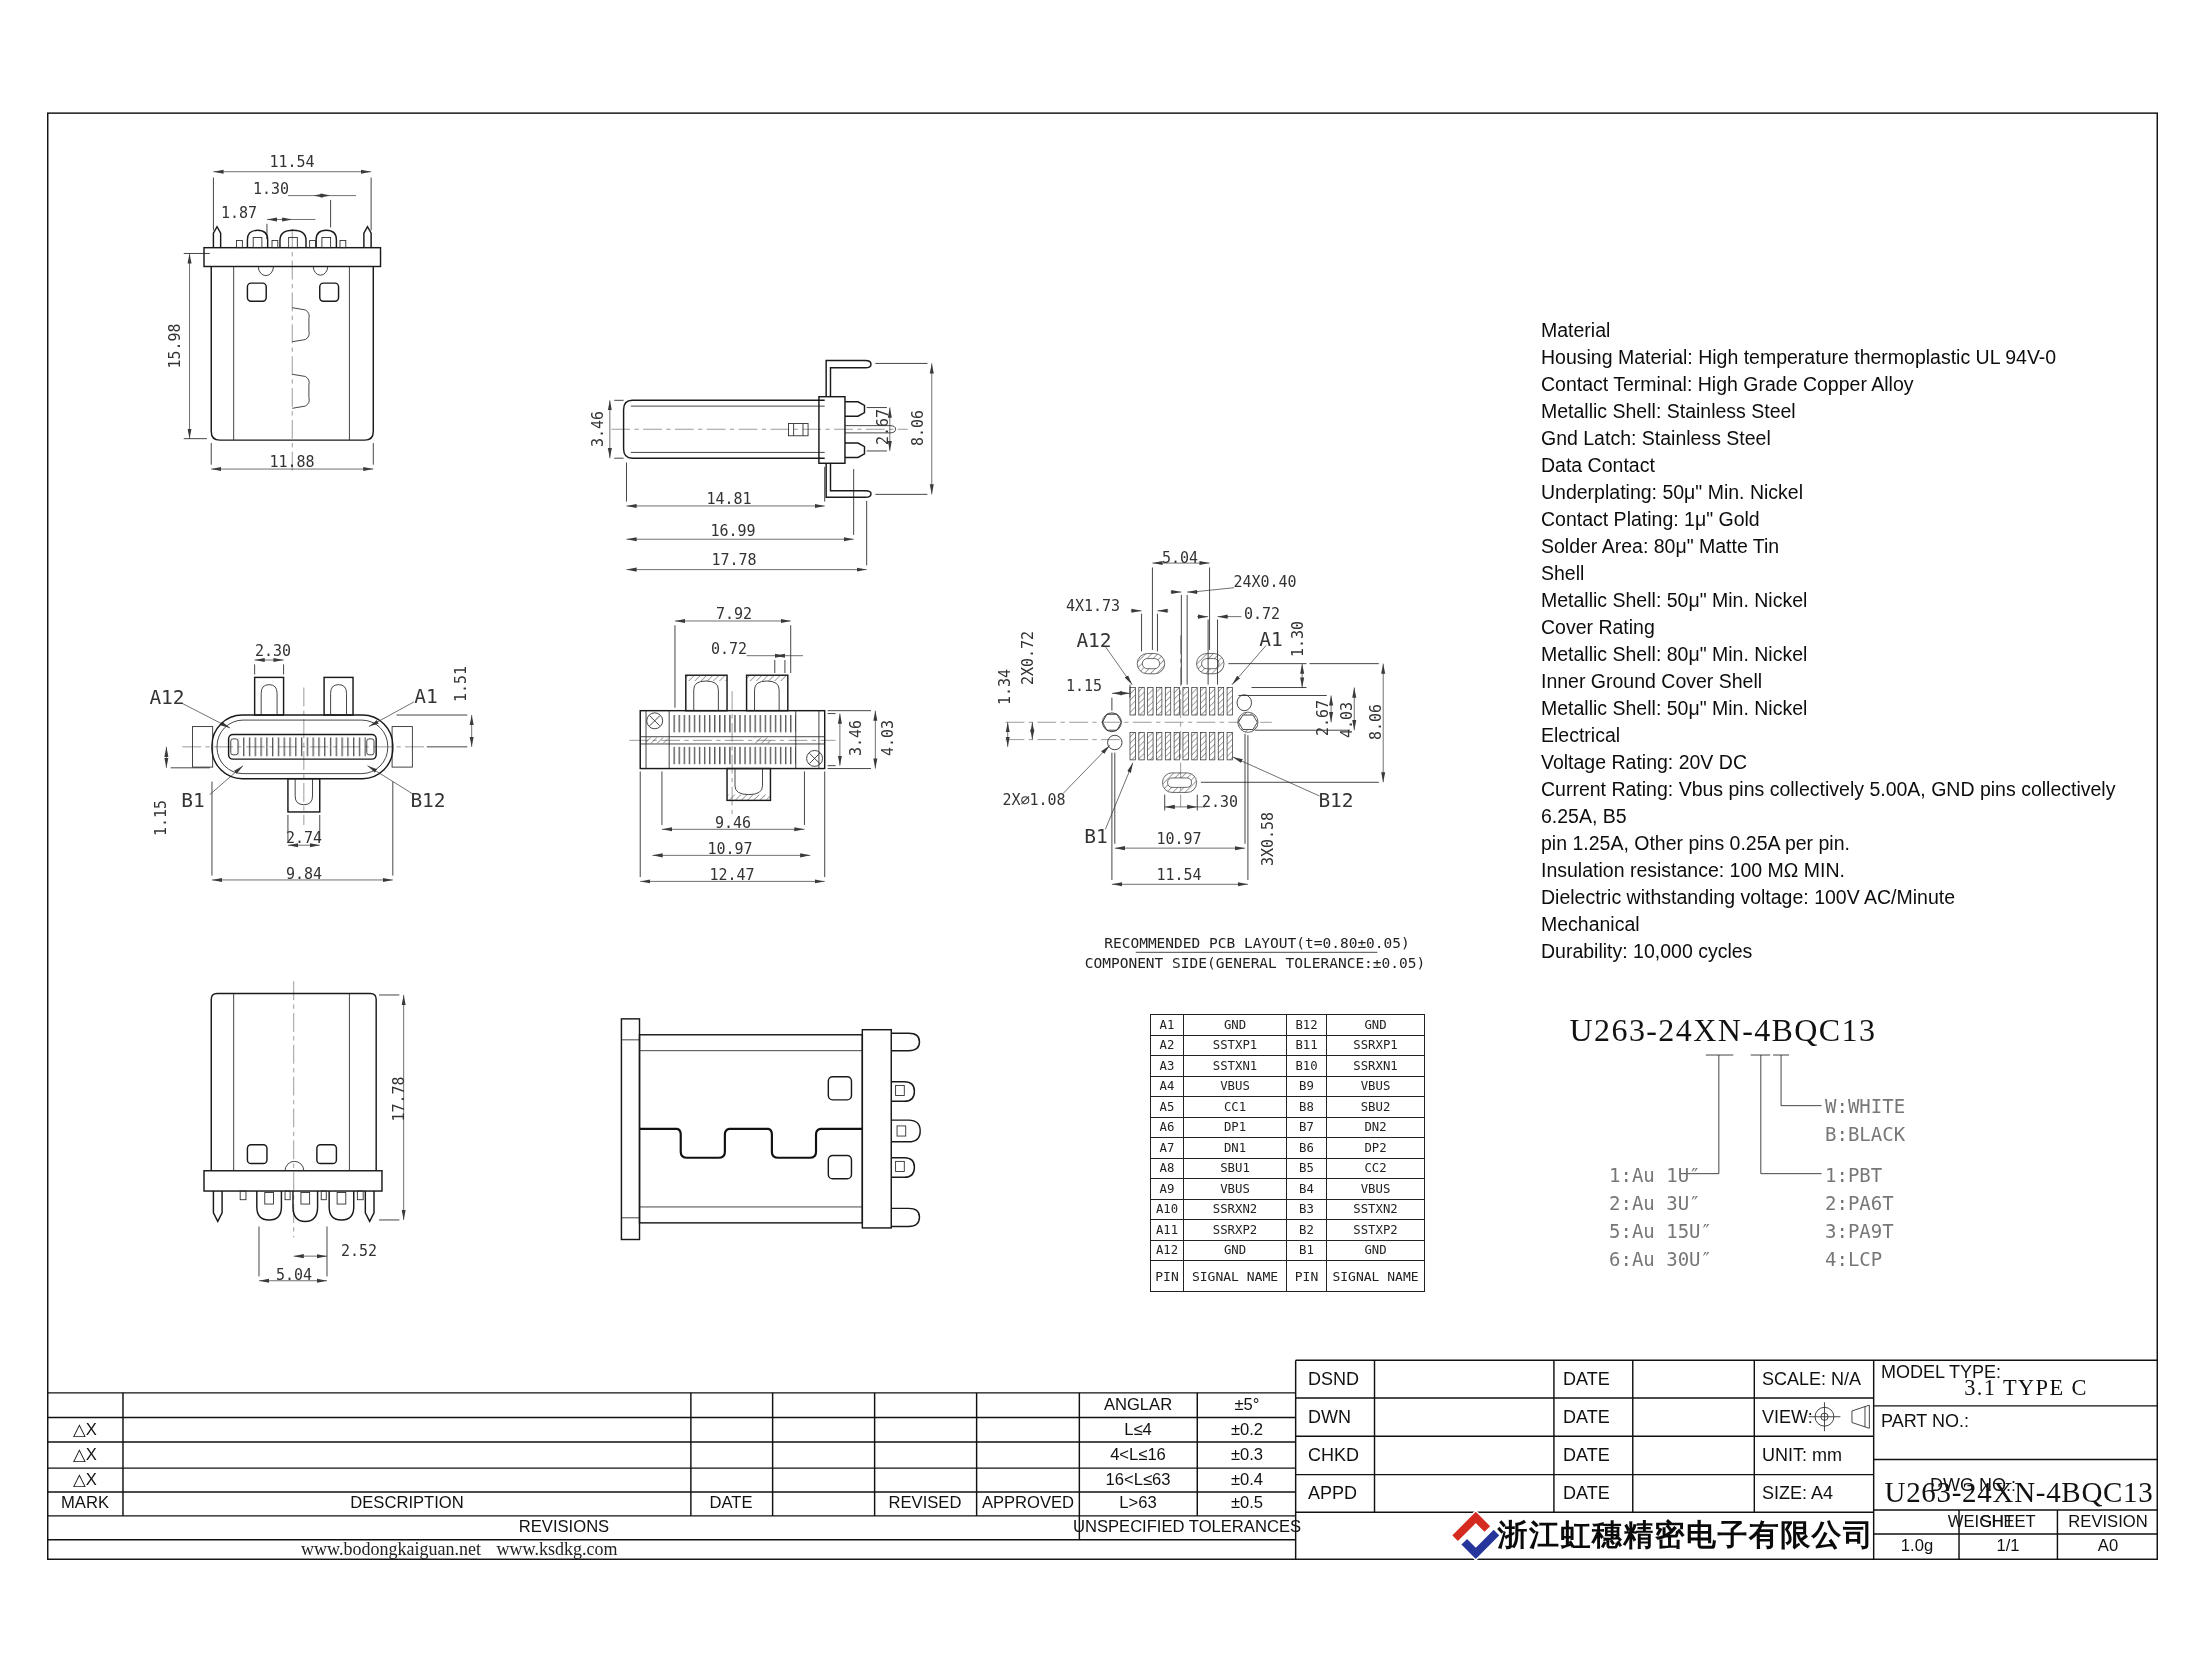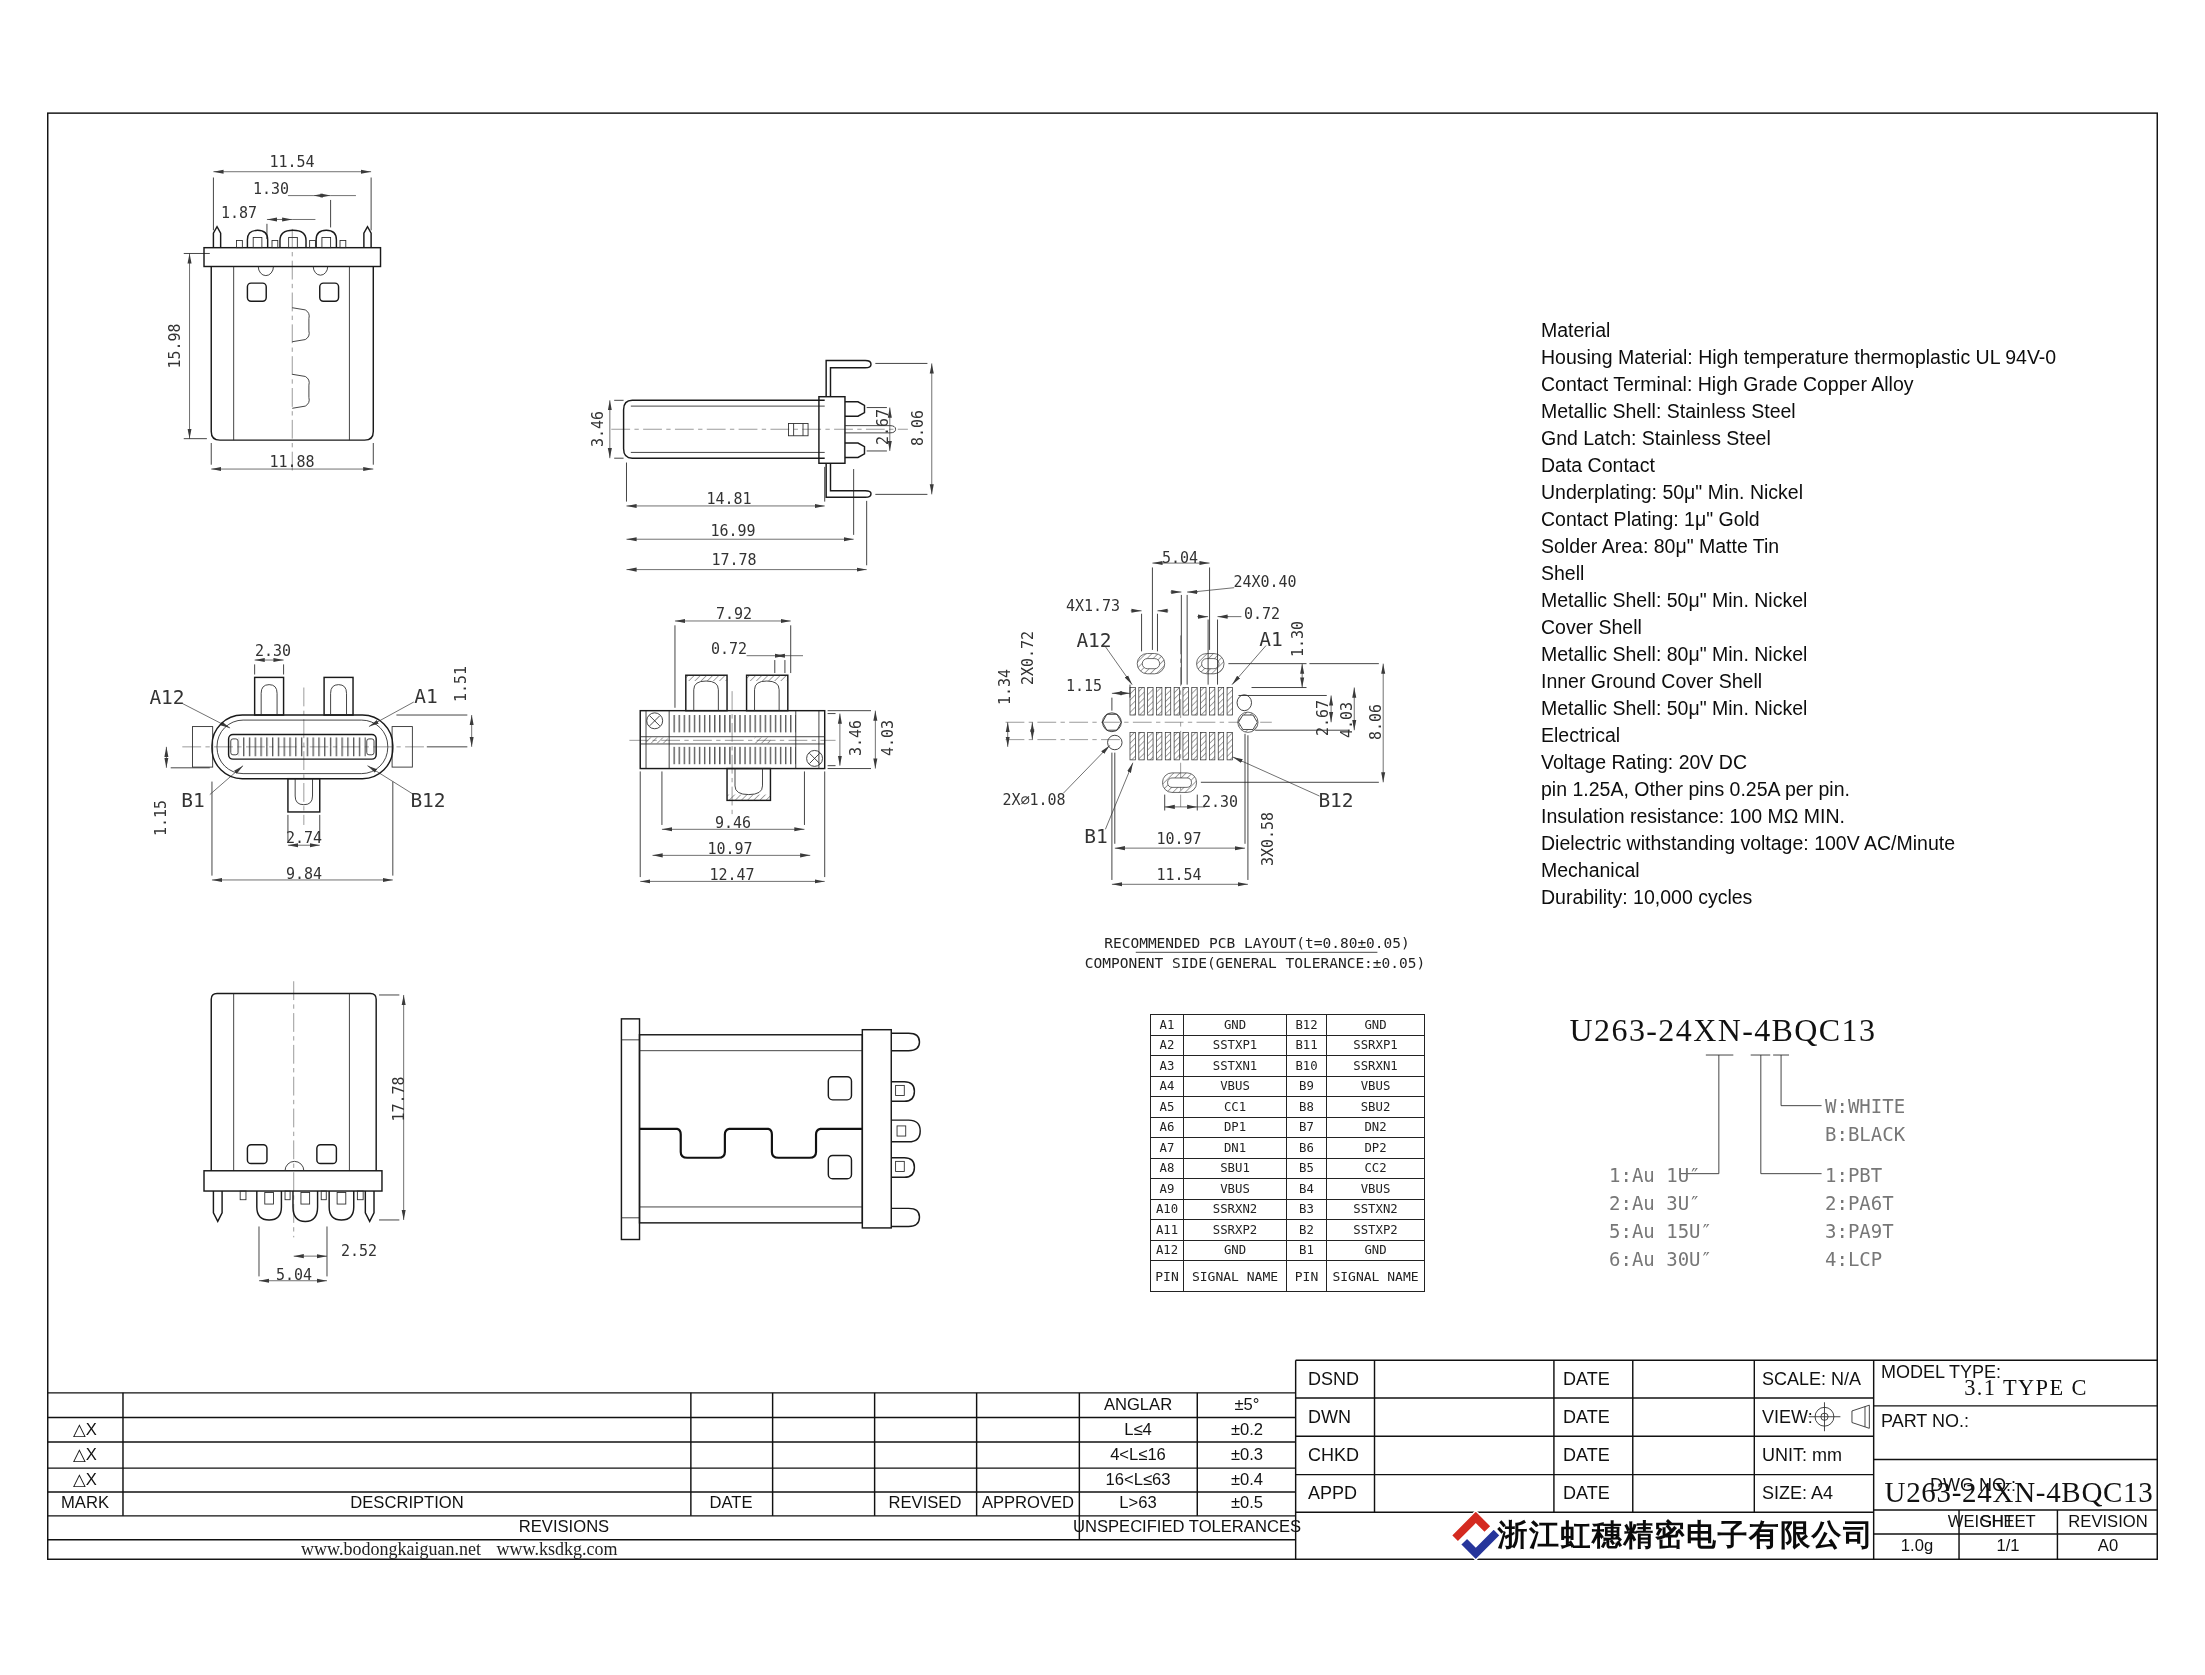--- a/index.html
+++ b/index.html
@@ -499,26 +499,27 @@
       <div>Housing Material: High temperature thermoplastic UL 94V-0</div>
       <div>Contact Terminal: High Grade Copper Alloy</div>
       <div>Metallic Shell: Stainless Steel</div>
       <div>Gnd Latch: Stainless Steel</div>
       <div>Data Contact</div>
       <div>Underplating: 50μ" Min. Nickel</div>
       <div>Contact Plating: 1μ" Gold</div>
       <div>Solder Area: 80μ" Matte Tin</div>
       <div>Shell</div>
       <div>Metallic Shell: 50μ" Min. Nickel</div>
-      <div>Cover Shell</div>
+      <div>Cover Rating</div>
       <div>Metallic Shell: 80μ" Min. Nickel</div>
       <div>Inner Ground Cover Shell</div>
       <div>Metallic Shell: 50μ" Min. Nickel</div>
       <div>Electrical</div>
       <div>Voltage Rating: 20V DC</div>
+      <div>Current Rating: Vbus pins collectively 5.00A, GND pins collectively 6.25A, B5</div>
       <div>pin 1.25A, Other pins 0.25A per pin.</div>
       <div>Insulation resistance: 100 MΩ MIN.</div>
       <div>Dielectric withstanding voltage: 100V AC/Minute</div>
       <div>Mechanical</div>
       <div>Durability: 10,000 cycles</div>
     </div>
 
   <div class="caption" style="left:1257px;top:935px;">RECOMMENDED PCB LAYOUT(t=0.80±0.05)</div>
   <div class="caption" style="left:1255px;top:955px;">COMPONENT SIDE(GENERAL TOLERANCE:±0.05)</div>
 

